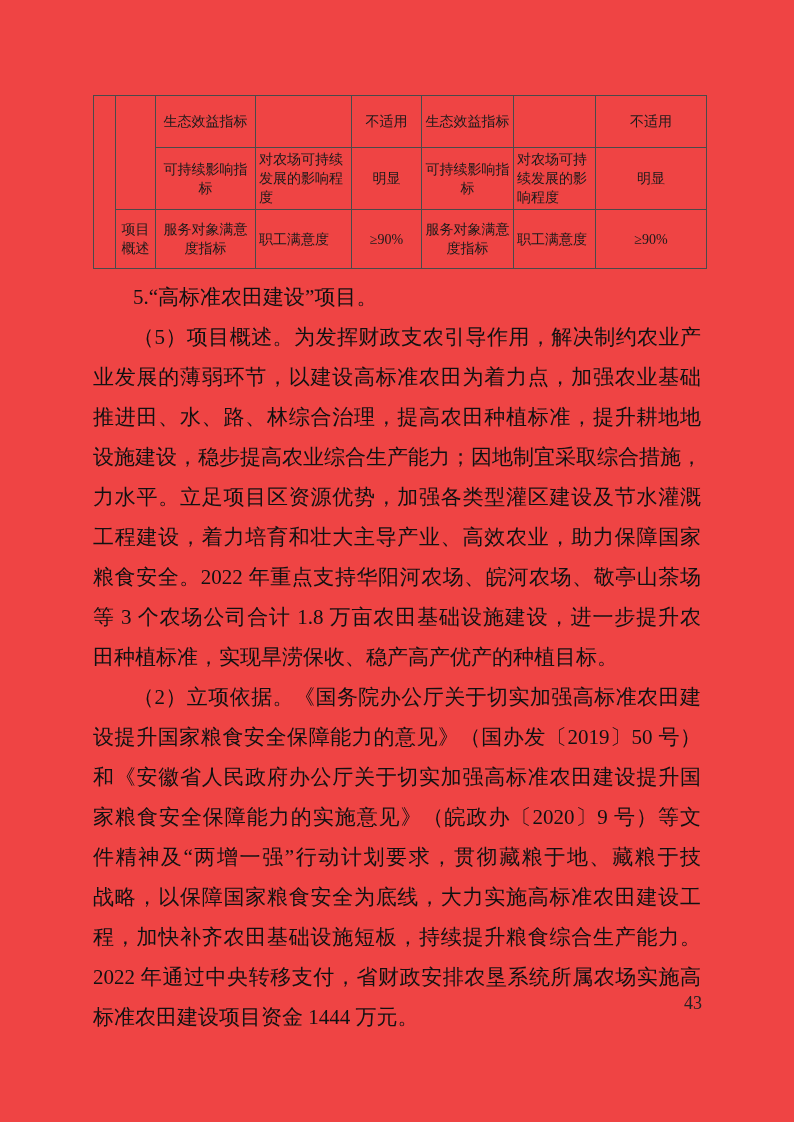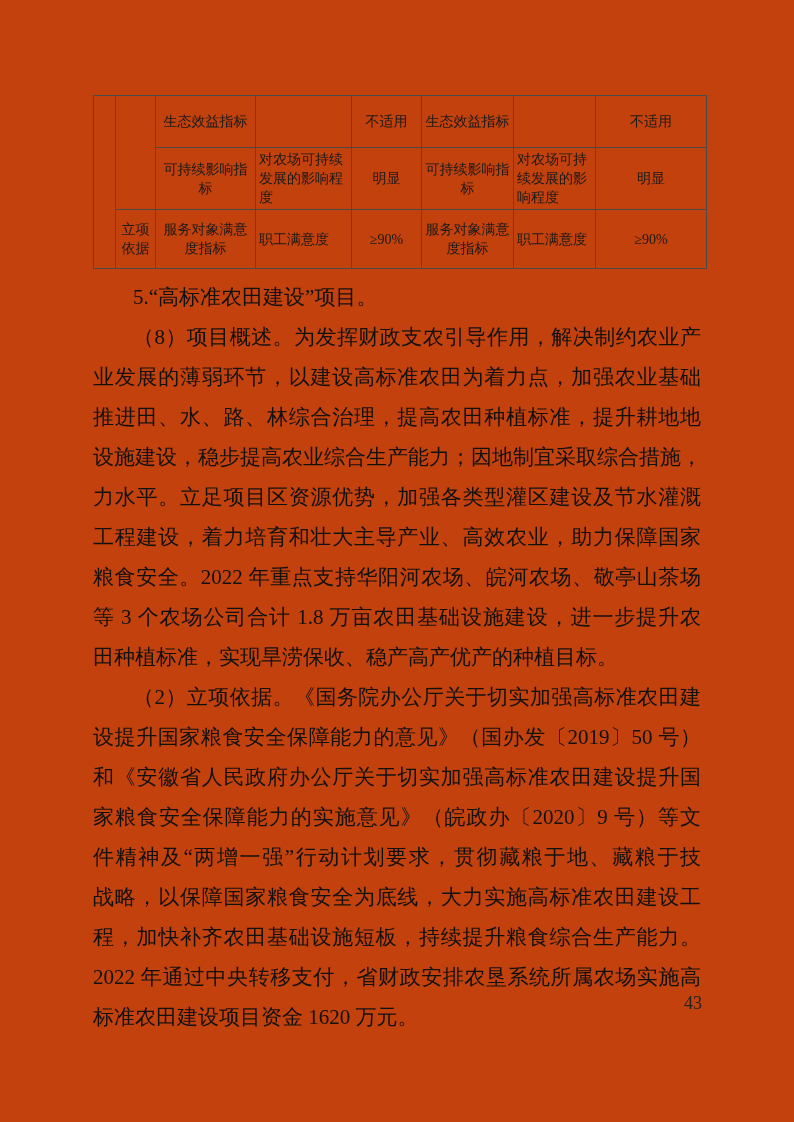--- a/index.html
+++ b/index.html
@@ -3,21 +3,21 @@
 <meta charset="utf-8">
 <style>
   html, body { margin: 0; padding: 0; }
   body {
     width: 794px; height: 1122px;
     background: #ffffff;
     font-family: "Liberation Serif", "DejaVu Serif", serif;
     color: #111111;
     overflow: hidden;
   }
-  .sheet { position: relative; width: 794px; height: 1122px; background: #c2410c; }
+  .sheet { position: relative; width: 794px; height: 1122px; background: #ef4444; }
   .content { position: absolute; left: 93px; top: 95px; width: 613px; }
 
   
   table.perf {
     width: 613px;
     border-collapse: collapse;
     table-layout: fixed;
   }
   table.perf td {
     border: 1px solid #4a4a4a;
@@ -92,54 +92,54 @@
       </tr>
       <tr class="r2">
         <td class="c-center">可持续影响指标</td>
         <td class="c-left">对农场可持续发展的影响程度</td>
         <td class="c-center">明显</td>
         <td class="c-center">可持续影响指标</td>
         <td class="c-left">对农场可持续发展的影响程度</td>
         <td class="c-center">明显</td>
       </tr>
       <tr class="r3">
-        <td class="c-center">立项依据</td>
+        <td class="c-center">项目概述</td>
         <td class="c-center">服务对象满意度指标</td>
         <td class="c-left">职工满意度</td>
         <td class="c-center">≥90%</td>
         <td class="c-center">服务对象满意度指标</td>
         <td class="c-left">职工满意度</td>
         <td class="c-center">≥90%</td>
       </tr>
     </tbody>
       </table>
 
     <div class="text">
       <div class="heading">5.“高标准农田建设”项目。</div>
 
       <div>
-        <div class="jline first">（8）项目概述。为发挥财政支农引导作用，解决制约农业产</div>
+        <div class="jline first">（5）项目概述。为发挥财政支农引导作用，解决制约农业产</div>
         <div class="jline">业发展的薄弱环节，以建设高标准农田为着力点，加强农业基础</div>
         <div class="jline">推进田、水、路、林综合治理，提高农田种植标准，提升耕地地</div>
         <div class="jline">设施建设，稳步提高农业综合生产能力；因地制宜采取综合措施，</div>
         <div class="jline">力水平。立足项目区资源优势，加强各类型灌区建设及节水灌溉</div>
         <div class="jline">工程建设，着力培育和壮大主导产业、高效农业，助力保障国家</div>
         <div class="jline">粮食安全。2022 年重点支持华阳河农场、皖河农场、敬亭山茶场</div>
         <div class="jline">等 3 个农场公司合计 1.8 万亩农田基础设施建设，进一步提升农</div>
         <div class="jline end">田种植标准，实现旱涝保收、稳产高产优产的种植目标。</div>
       </div>
 
       <div>
         <div class="jline first">（2）立项依据。《国务院办公厅关于切实加强高标准农田建</div>
         <div class="jline">设提升国家粮食安全保障能力的意见》（国办发〔2019〕50 号）</div>
         <div class="jline">和《安徽省人民政府办公厅关于切实加强高标准农田建设提升国</div>
         <div class="jline">家粮食安全保障能力的实施意见》（皖政办〔2020〕9 号）等文</div>
         <div class="jline">件精神及“两增一强”行动计划要求，贯彻藏粮于地、藏粮于技</div>
         <div class="jline">战略，以保障国家粮食安全为底线，大力实施高标准农田建设工</div>
         <div class="jline">程，加快补齐农田基础设施短板，持续提升粮食综合生产能力。</div>
         <div class="jline">2022 年通过中央转移支付，省财政安排农垦系统所属农场实施高</div>
-        <div class="jline end">标准农田建设项目资金 1620 万元。</div>
+        <div class="jline end">标准农田建设项目资金 1444 万元。</div>
       </div>
     </div>
   </div>
 
   <div class="page-num">43</div>
 </div>
 
 </body></html>

